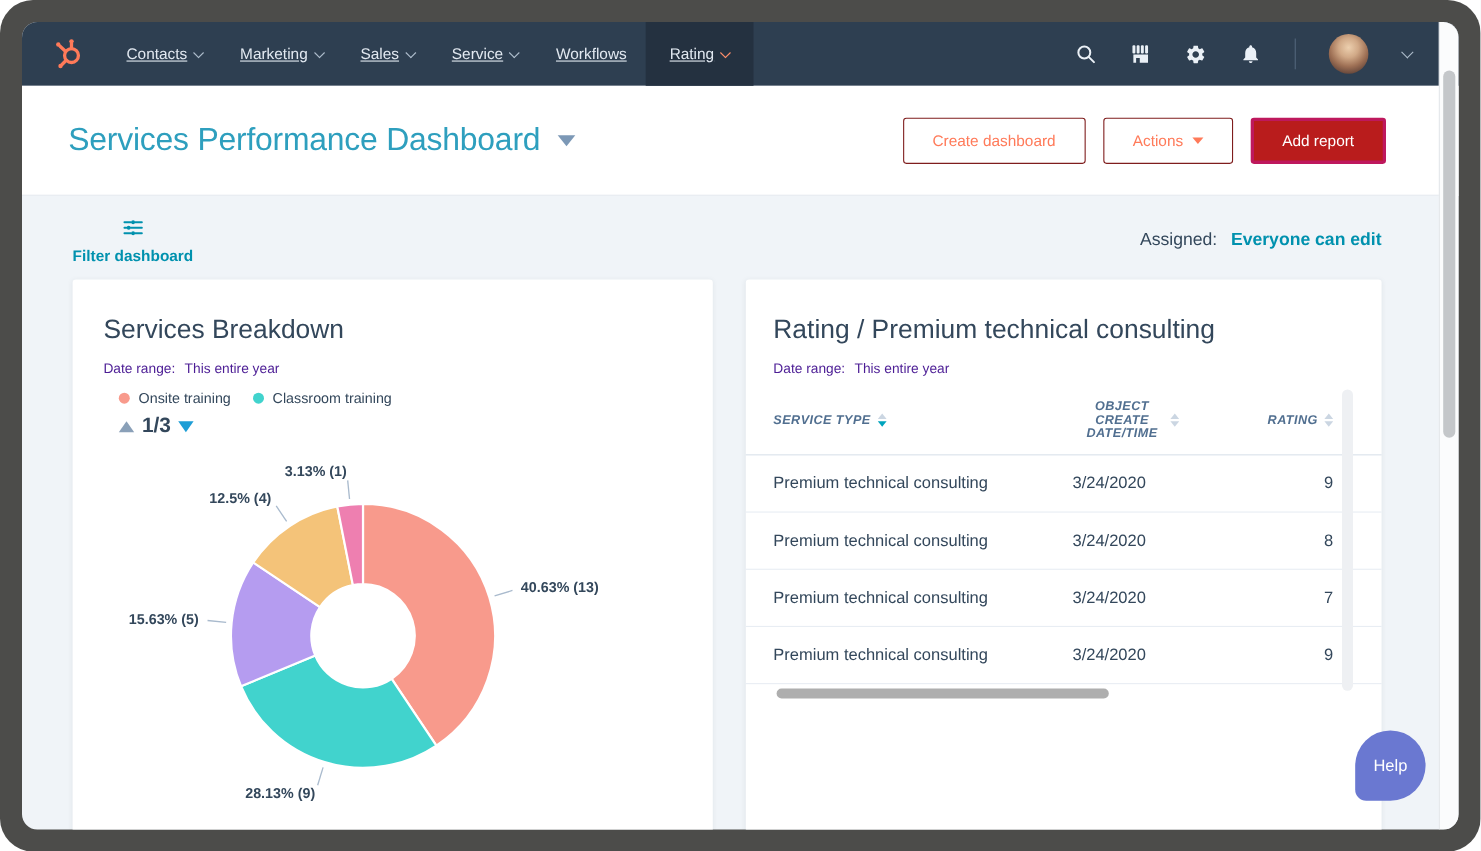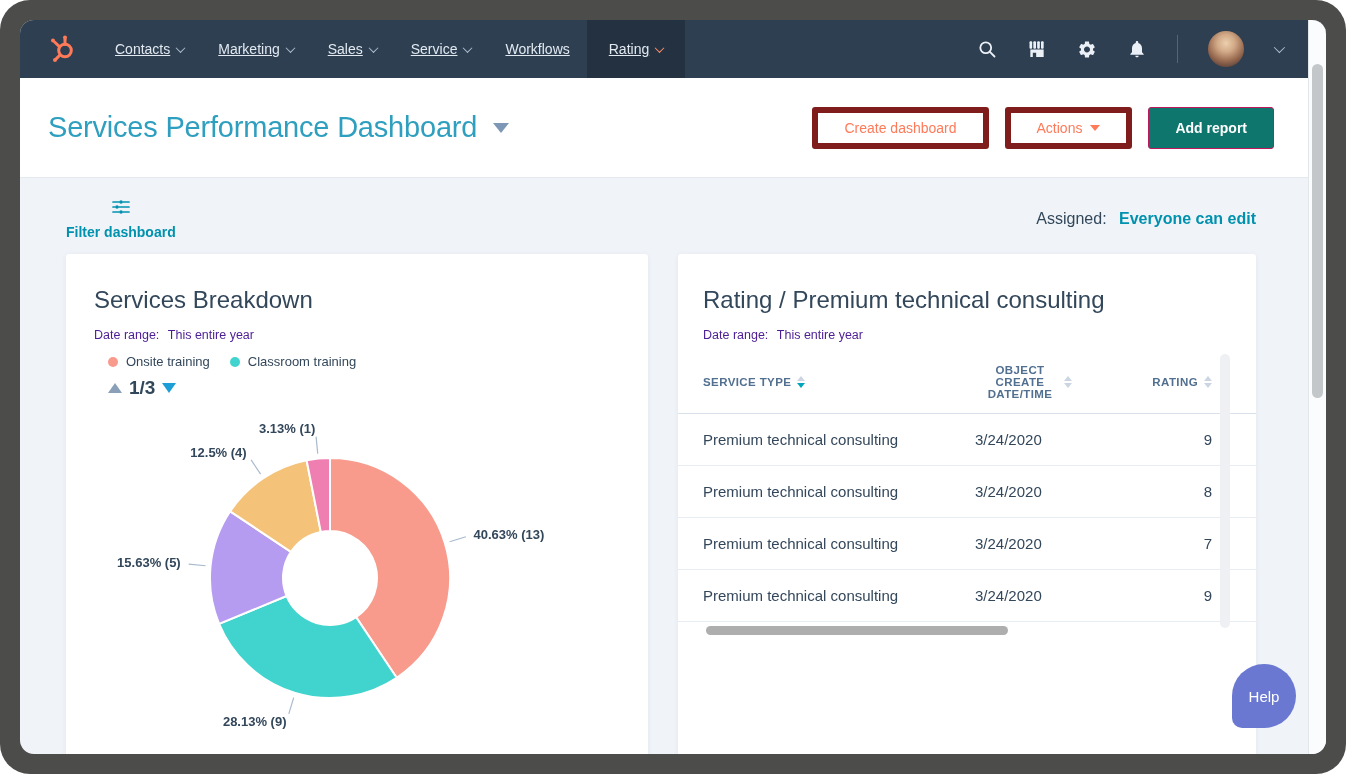--- a/index.html
+++ b/index.html
@@ -18,27 +18,27 @@
   .chev { width:7px; height:7px; border-right:1.6px solid #aebdcc; border-bottom:1.6px solid #aebdcc; transform:rotate(45deg) translate(-1px,-1px); }
   .nav-item.active .chev { border-color:#ff8f6b; }
   .nav-right { display:flex; align-items:center; gap:30px; margin-left:auto; margin-right:44px; }
   .nav-icon { width:20px; height:20px; display:flex; align-items:center; justify-content:center; cursor:pointer; }
   .nav-divider { width:1px; height:28px; background:#51657b; }
   .avatar { width:36px; height:36px; border-radius:50%; cursor:pointer;
     background: radial-gradient(circle at 50% 34%, #eccfae 0%, #d1a987 30%, #9d6f54 58%, #63453a 82%, #46302a 100%); }
   .avatar-chev { width:8px; height:8px; border-right:1.6px solid #aebdcc; border-bottom:1.6px solid #aebdcc; transform:rotate(45deg) translateY(-2px); cursor:pointer; }
 
   
-  .page-header { display:flex; align-items:center; height:100px; background:#ffffff; padding:0 28px; border-bottom:1px solid #e4e9ef; }
+  .page-header { display:flex; align-items:center; height:100px; background:#ffffff; padding:0 42px; border-bottom:1px solid #e4e9ef; }
   .page-title { color:#2e9fbe; font-size:29px; font-weight:400; letter-spacing:-0.2px; }
   .title-caret { width:0; height:0; border-left:8px solid transparent; border-right:8px solid transparent; border-top:10px solid #7c98b6; margin-left:16px; cursor:pointer; }
   .header-buttons { margin-left:auto; display:flex; gap:16px; margin-right:24px; }
   .btn { height:42px; border-radius:3px; font-size:14px; font-family:"Liberation Sans", sans-serif; cursor:pointer; display:flex; align-items:center; justify-content:center; gap:8px; }
-  .btn-outline { background:#ffffff; border:6px solid #7f1d1d; color:#ff7a59; padding:0 26px; }
-  .btn-solid { background:#0f766e; border:1px solid #be185d; color:#ffffff; padding:0 26px;font-weight:bold; }
+  .btn-outline { background:#ffffff; border:1px solid #7f1d1d; color:#ff7a59; padding:0 26px; }
+  .btn-solid { background:#b91c1c; border:3px solid #be185d; color:#ffffff; padding:0 26px; }
   .btn-caret { width:0; height:0; border-left:5px solid transparent; border-right:5px solid transparent; border-top:6px solid #ff7a59; }
 
   
   .body { padding:30px 46px 0 46px; }
   .dash { width:1190px; }
   .toolbar { display:flex; align-items:center; justify-content:space-between; height:22px; margin-bottom:24px; }
   .filter-link { display:flex; align-items:center; gap:9px; color:#0091ae; font-size:14px; font-weight:700; cursor:pointer;flex-direction:column; }
   .assigned { font-size:16px; color:#33475b; }
   .assigned-link { color:#0091ae; font-weight:700; margin-left:8px; cursor:pointer; }
 
@@ -59,21 +59,21 @@
   .legend-dot { width:10px; height:10px; border-radius:50%; }
   .pager { display:flex; align-items:center; gap:7px; margin-top:8px; padding-left:14px; font-size:19px; font-weight:700; color:#33475b; }
   .tri-up { width:0; height:0; border-left:7px solid transparent; border-right:7px solid transparent; border-bottom:10px solid #8aa0b8; cursor:pointer; }
   .tri-down { width:0; height:0; border-left:7px solid transparent; border-right:7px solid transparent; border-top:10px solid #1e9ed6; cursor:pointer; }
 
   .chart-wrap { position:relative; margin-top:6px; height:360px; }
 
   
   .tbl { margin-top:8px; }
   .tbl-head { display:grid; grid-template-columns:1fr 150px 110px; align-items:center; padding:0 44px 0 25px; height:64px; border-bottom:1px solid #d9e1ea; }
-  .th { font-size:11.5px; font-weight:700; letter-spacing:.4px; color:#516f90; display:flex; align-items:center; }
+  .th { font-size:11.5px; font-weight:700; letter-spacing:.4px; color:#516f90; display:flex; align-items:center;font-style:italic; }
   .th-label { text-transform:uppercase; }
   .th.c2 { justify-content:center; text-align:center; }
   .th.c2 .th-label { width:76px; }
   .th.c3 { justify-content:flex-end; text-align:right; }
   .sort { display:inline-flex; flex-direction:column; gap:2px; margin-left:6px; cursor:pointer; }
   .sort b { display:block; width:0; height:0; border-left:4px solid transparent; border-right:4px solid transparent; }
   .sort .su { border-bottom:5px solid #cbd6e2; }
   .sort .sd { border-top:5px solid #cbd6e2; }
   .sort.active .sd { border-top-color:#00a4bd; }
   .tbl-row { display:grid; grid-template-columns:1fr 150px 110px; align-items:center; padding:0 44px 0 25px; height:52px; border-bottom:1px solid #e8edf3; font-size:15px; color:#33475b; }

